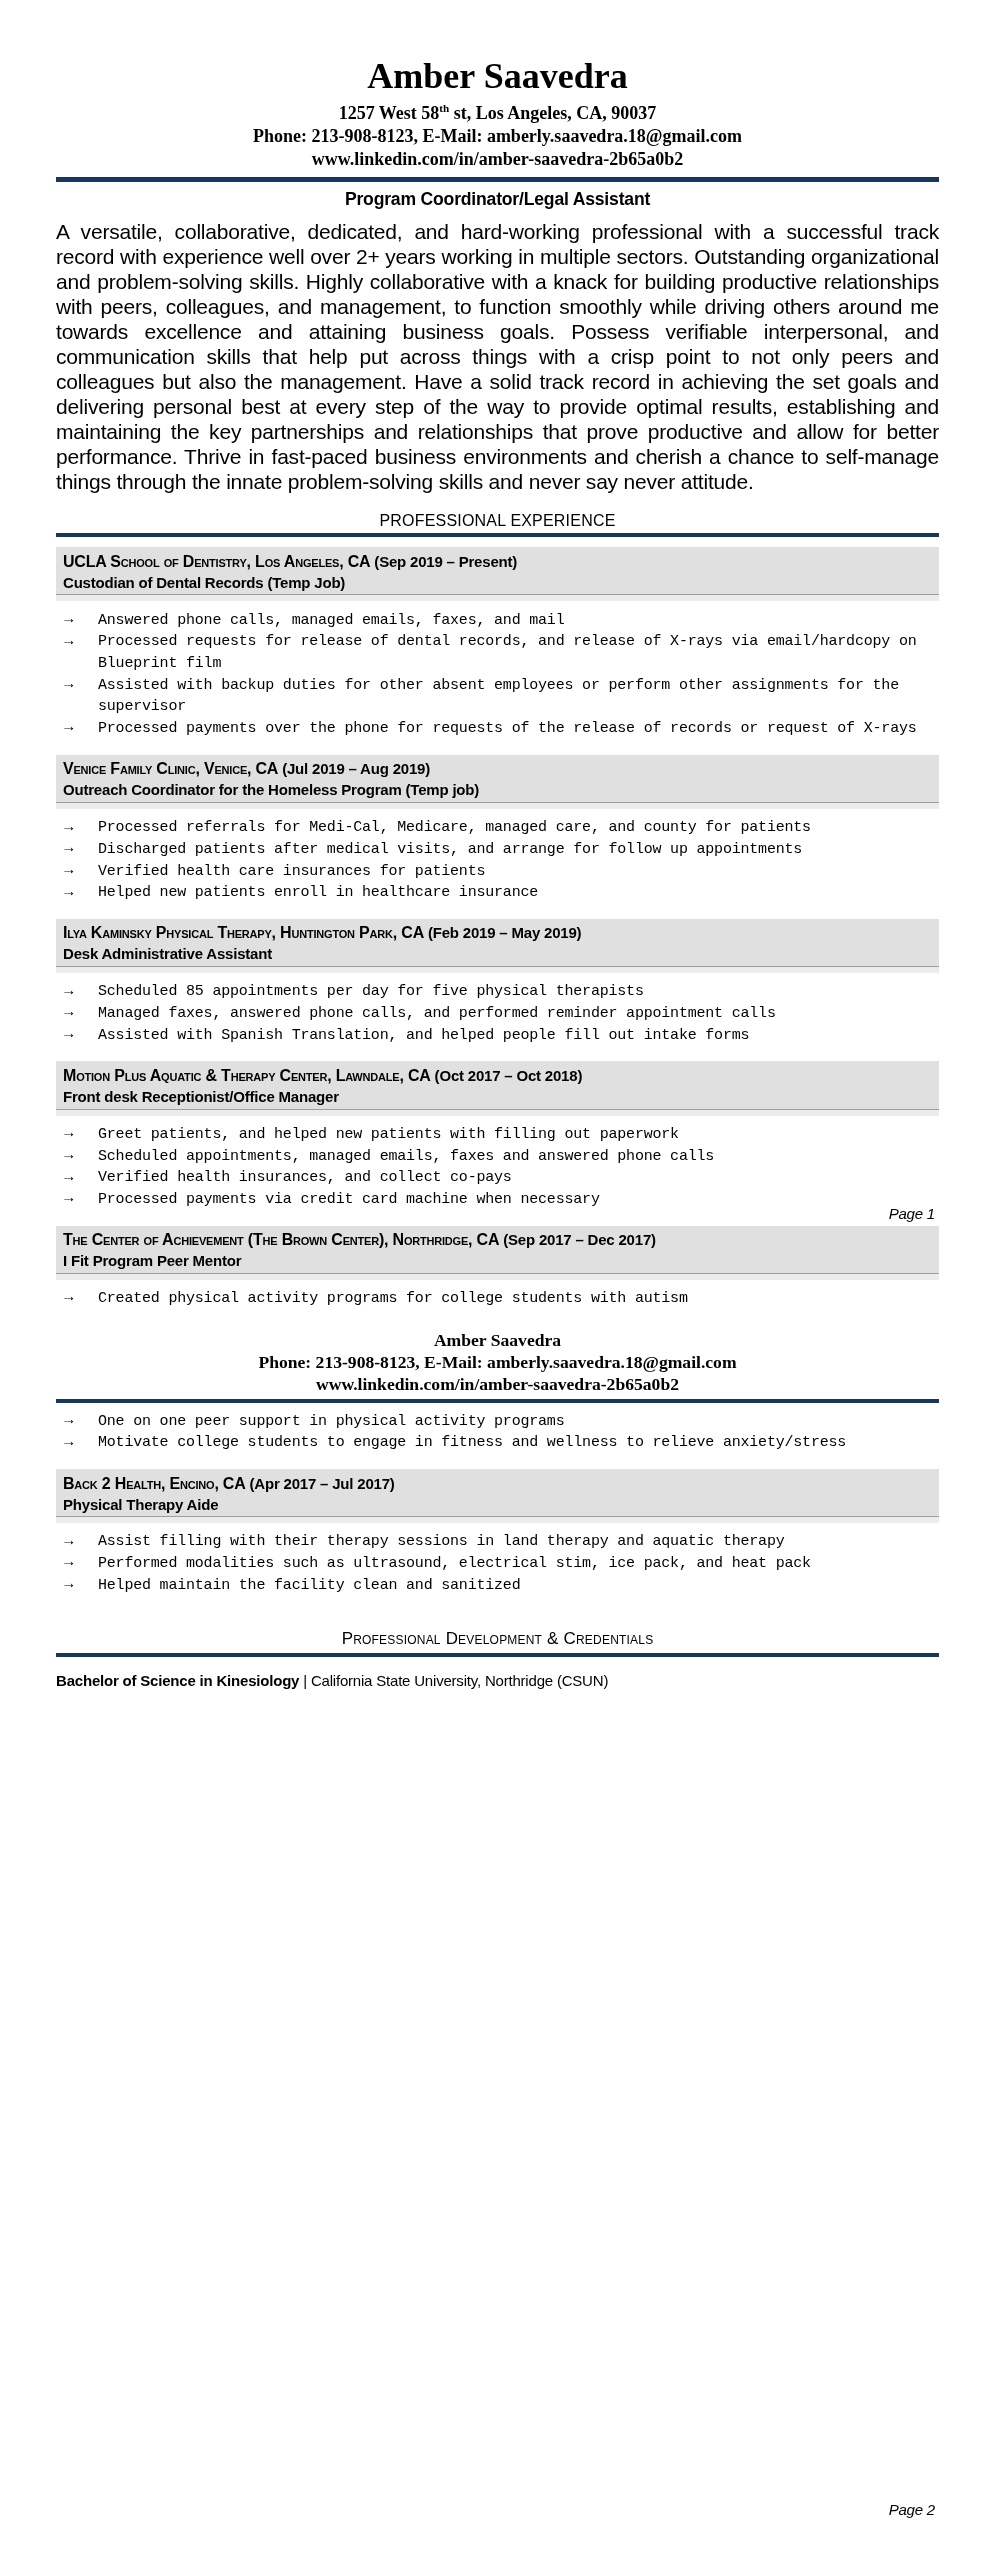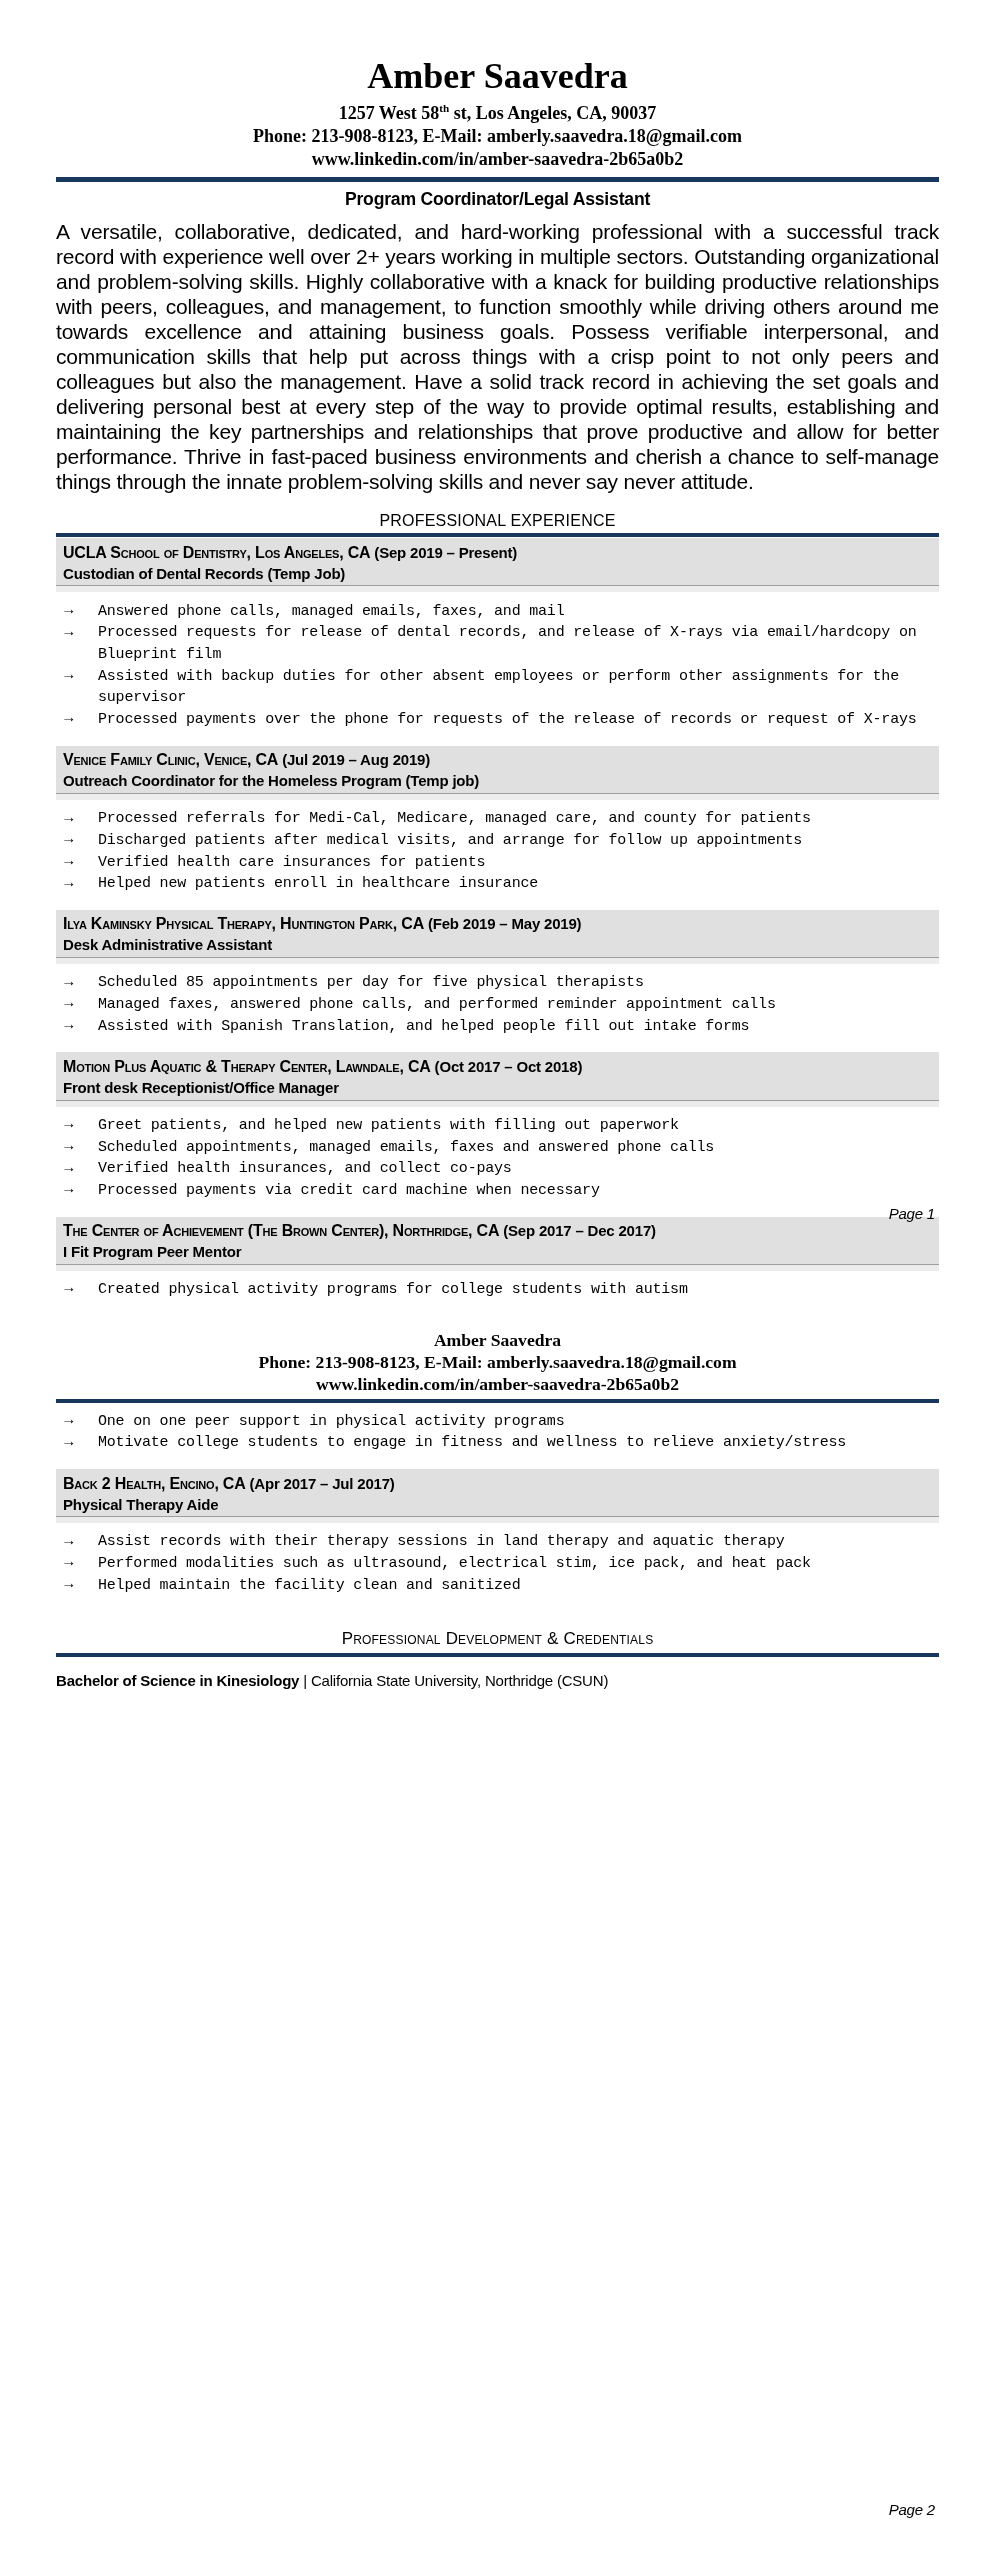--- a/index.html
+++ b/index.html
@@ -18,21 +18,21 @@
   .rule.r2{height:4.1px;margin-top:3.5px;}
 
   .doc-title{font-size:17.6px;font-weight:bold;text-align:center;margin-top:7px;letter-spacing:-0.2px;}
 
   .summary{margin-top:9.4px;font-size:21px;line-height:25px;text-align:justify;
            letter-spacing:-0.2px;}
 
   .sec-head{margin-top:17.6px;font-size:16px;font-weight:normal;text-align:center;letter-spacing:0.2px;}
   .sec-head.sc{font-variant:small-caps;font-size:17px;margin-top:33px;}
 
-  .jobbox{margin-top:1px;background:var(--job-box-bg,#E0E0E0);padding-top:3.5px;}
+  .jobbox{margin-top:10px;background:var(--job-box-bg,#E0E0E0);padding-top:3.5px;}
   .jobbox.gap{margin-top:15px;}
   .jobbox .line{padding:0 7px;font-size:15px;line-height:21px;font-weight:bold;letter-spacing:-0.2px;}
   .jobbox .company{font-variant:small-caps;font-size:16px;}
   .jobbox .dates{font-variant:normal;}
   .jobbox .sep{margin-top:1.8px;border-top:1.8px solid var(--job-box-divider,#9E9E9E);
                height:5.9px;background:var(--job-box-divider-strip,#ECECEC);}
 
   ul.bullets{list-style:none;margin:8.2px 0 0;padding:0;}
   ul.bullets li{position:relative;padding-left:42px;font-size:15px;line-height:21.7px;letter-spacing:-0.2px;font-family:Liberation Mono, monospace;}
   ul.bullets li::before{content:"\2192";position:absolute;left:8.2px;top:-0.6px;font-size:15px;}
@@ -146,21 +146,21 @@
         <li>One on one peer support in physical activity programs</li>
         <li>Motivate college students to engage in fitness and wellness to relieve anxiety/stress</li>
       </ul>
 
       <div class="jobbox gap">
         <div class="line"><span class="company">Back 2 Health, Encino, CA</span><span class="dates"> (Apr 2017 – Jul 2017)</span></div>
         <div class="line">Physical Therapy Aide</div>
         <div class="sep"></div>
       </div>
       <ul class="bullets">
-        <li>Assist records with their therapy sessions in land therapy and aquatic therapy</li>
+        <li>Assist filling with their therapy sessions in land therapy and aquatic therapy</li>
         <li>Performed modalities such as ultrasound, electrical stim, ice pack, and heat pack</li>
         <li>Helped maintain the facility clean and sanitized</li>
       </ul>
 
       <div class="sec-head sc">Professional Development &amp; Credentials</div>
       <div class="rule r2"></div>
 
       <div class="degree"><span class="b">Bachelor of Science in Kinesiology</span><span> | California State University, Northridge (CSUN)</span></div>
 
     </div>

